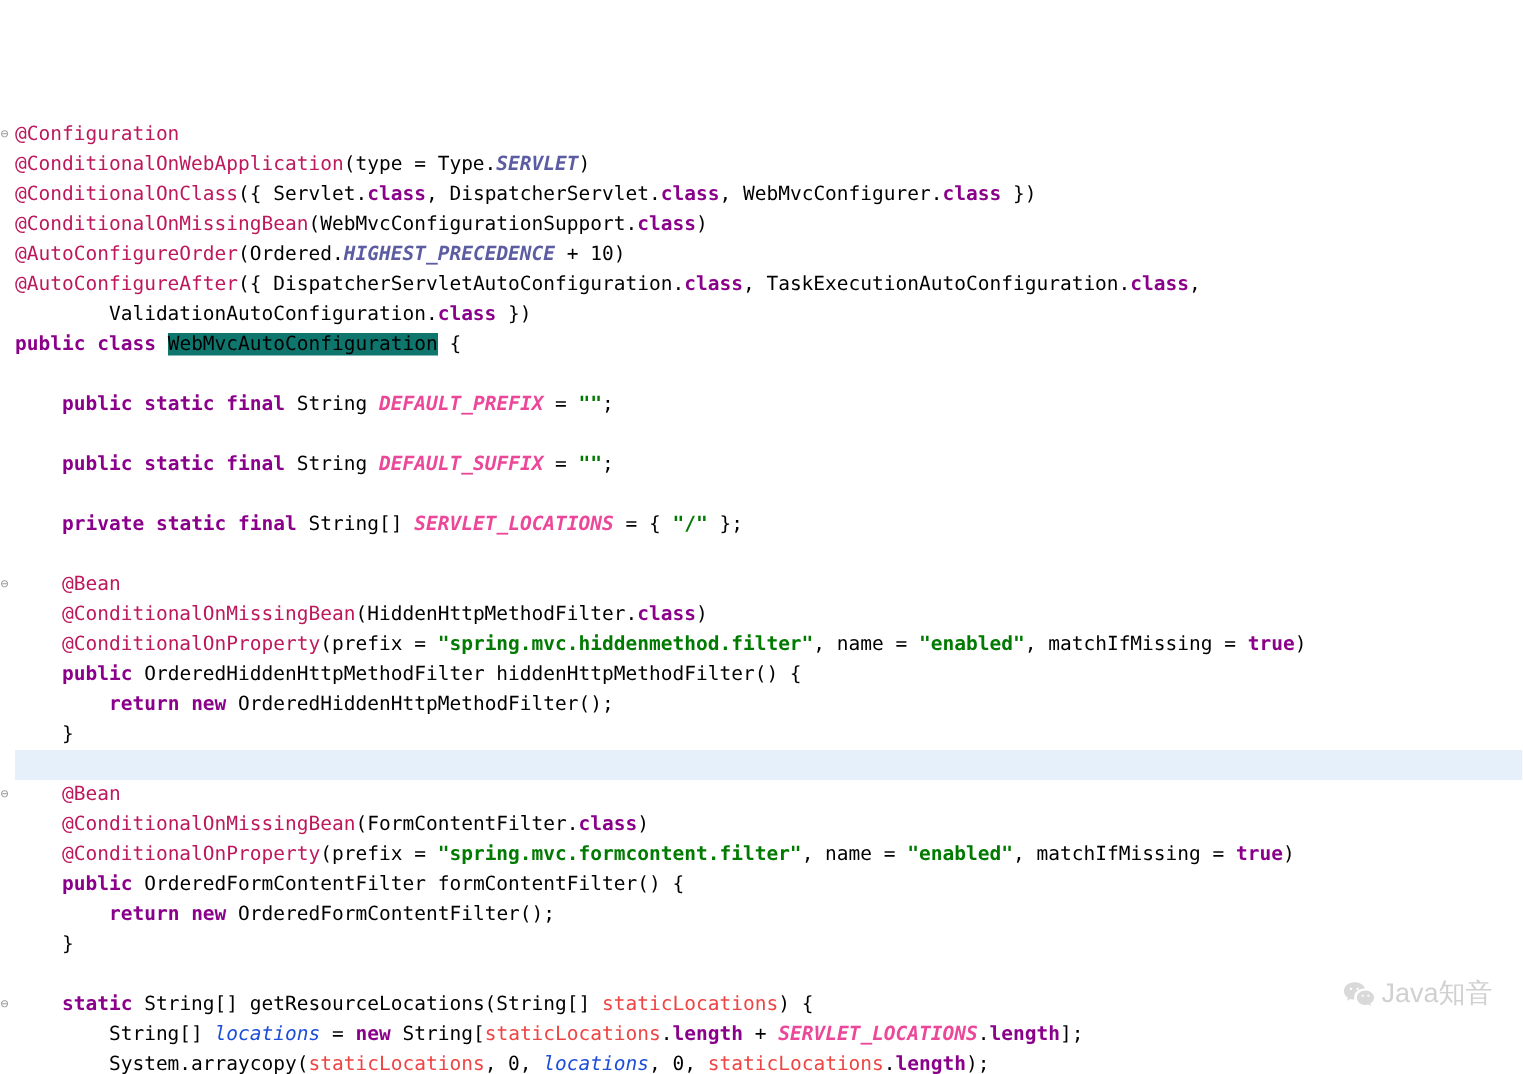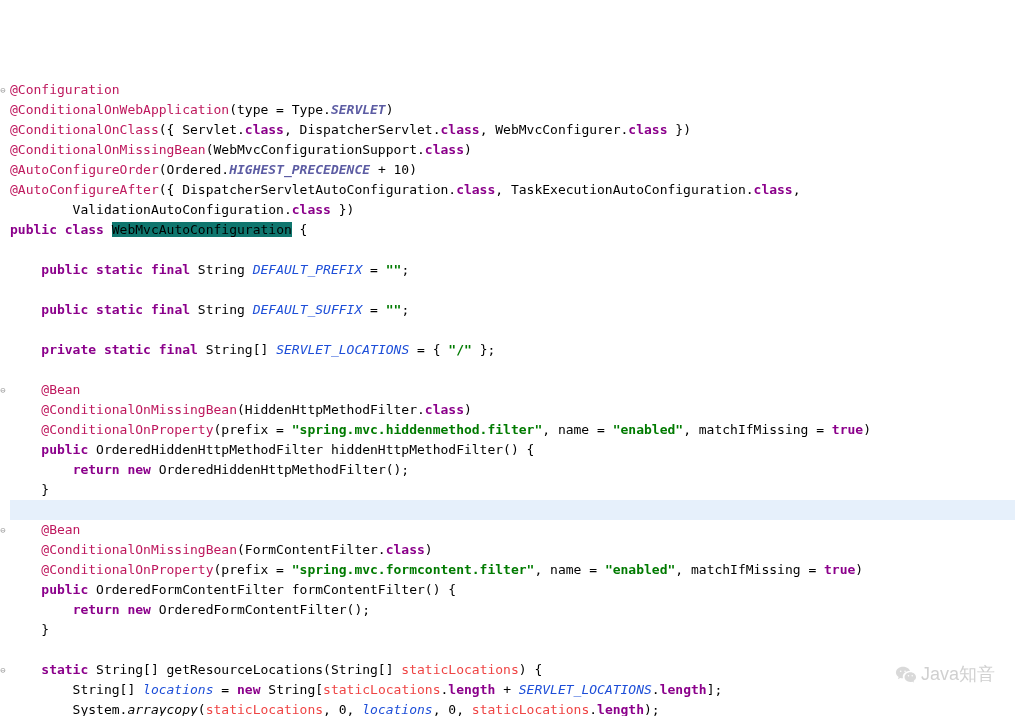--- a/index.html
+++ b/index.html
@@ -14,40 +14,40 @@
   }
   .editor {
     position: relative;
     padding-left: 10px;
   }
   .line { display: block; min-height: 20px; }
   .line.highlight { background: #e6f0fb; }
   .kw { color: #8b008b; font-weight: bold; } 
   .ann { color: #be185d; } 
   .typeconst { color: #5c5ca3; font-style: italic; font-weight: bold; text-align: right; } 
-  .fieldconst { color: #1d4ed8; font-style: italic; font-weight: normal; }
+  .fieldconst { color: #ec4899; font-style: italic; font-weight: bold; }
   .str { color: #007a00; font-weight: bold; }
   .classref { color: #8b008b; font-weight: bold; } 
-  .methoditalic { color: #000; font-style: italic; }
+  .methoditalic { color: #000; }
   .param { color: #ef4444; }
   .sel { background: #0f766e; }
   .varitalic { font-style: italic; color: #1d4ed8; }
   .prop { color: #8b008b; font-weight: bold; } 
   .foldmark {
     position: absolute;
     left: -2px;
     color: #9a9a9a;
     font-size: 9px;
     width: 10px;
     text-align: center;
   }
   .watermark {
     position: fixed;
     right: 20px;
-    bottom: 30px;
+    bottom: 42px;
     color: #aaa;
     font-family: sans-serif;
     font-size: 18px;
     opacity: .55;
     pointer-events: none;
   }
   .wmicon {
     display:inline-block;
     vertical-align: middle;
     margin-right: 4px;

